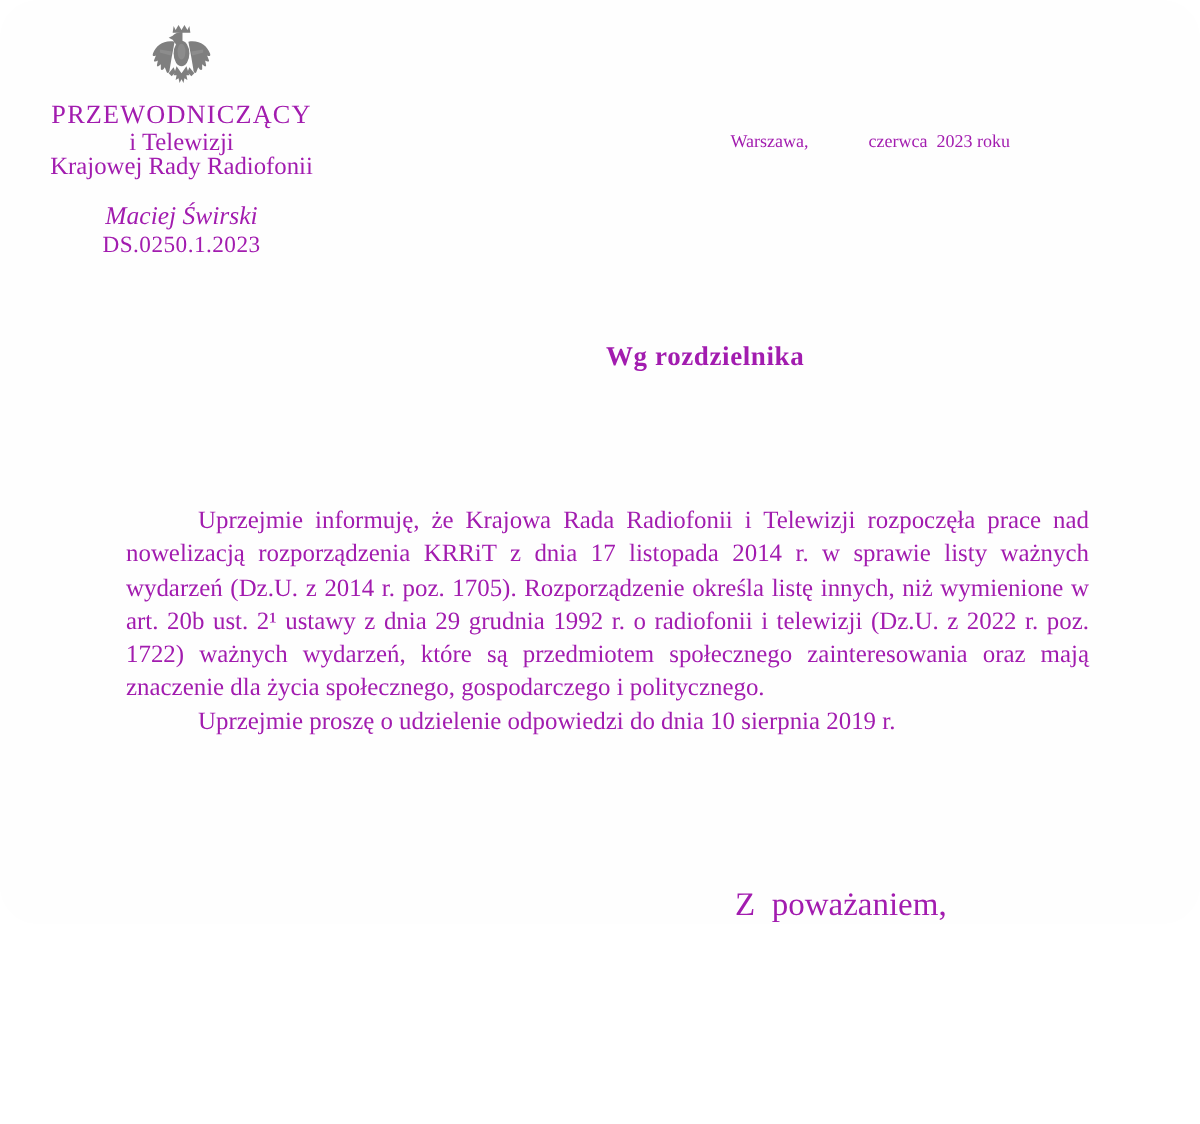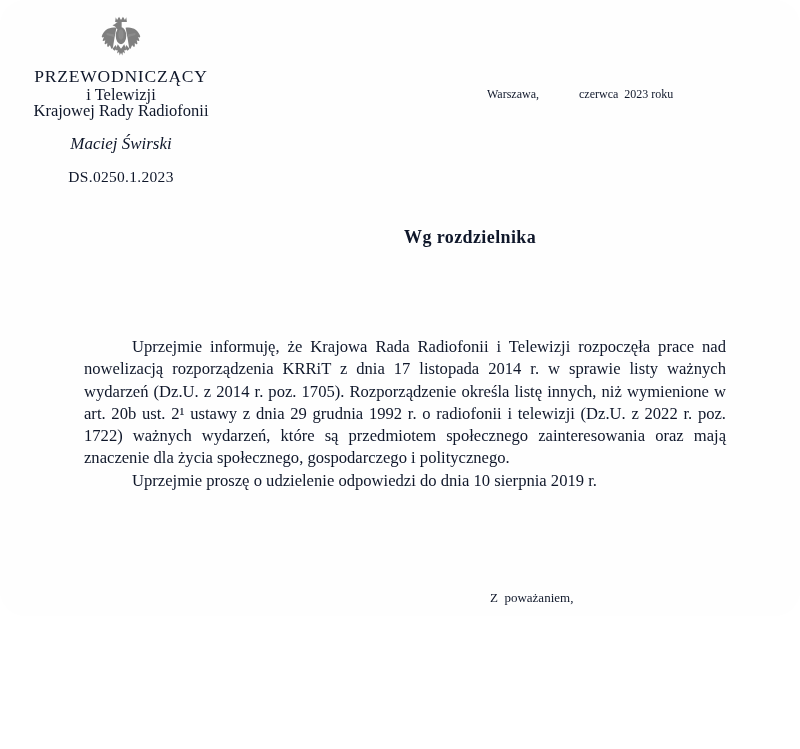--- a/index.html
+++ b/index.html
@@ -1,42 +1,42 @@
 <!DOCTYPE html>
 <html lang="pl"><head>
 <meta charset="utf-8">
 <style>
   html,body{margin:0;padding:0;background:#ffffff;}
   .page{
     position:relative;
     width:800px;height:616px;
     background:#fefefe;
     font-family:"Liberation Serif","DejaVu Serif",serif;
-    color:#0f172a;
+    color:#a21caf;
     overflow:hidden;
     border-radius:25px;
   }
   
   .letterhead{position:absolute;top:13px;left:10px;width:222px;text-align:center;}
   .emblem{display:block;margin:0 auto;width:42px;height:48px;}
   .lh-title{margin-top:5px;font-size:17.5px;letter-spacing:0.8px;white-space:nowrap;}
   .lh-org{font-size:16.5px;line-height:16px;}
   .lh-name{margin-top:15px;font-size:17px;font-style:italic;}
-  .lh-ref{margin-top:14px;font-size:15.5px;letter-spacing:0.3px;}
+  .lh-ref{margin-top:1px;font-size:15.5px;letter-spacing:0.3px;}
   
   .dateline{position:absolute;top:87px;left:487px;font-size:12px;white-space:nowrap;}
   .dateline .gap{display:inline-block;width:40px;}
   
   .distribution{position:absolute;top:227px;left:404px;font-weight:700;font-size:18px;letter-spacing:0.4px;}
   
   .body-block{position:absolute;top:336px;left:84px;width:642px;font-size:16.6px;line-height:22.3px;}
   .salutation{font-weight:700;font-size:17px;margin:0 0 17px 0;}
   .body-block p{margin:0;text-indent:48px;text-align:justify;}
   
-  .valediction{position:absolute;top:590px;left:490px;font-size:13px;white-space:nowrap;}
+  .valediction{position:absolute;top:590px;left:490px;font-size:22px;white-space:nowrap;}
   .signature{position:absolute;top:679px;left:390px;width:300px;text-align:center;font-size:16.6px;}
   .sig-note{font-style:italic;margin-top:3px;font-size:16.8px;white-space:nowrap;}
 </style>
 </head>
 <body>
 
 <div class="page">
 
   <div class="letterhead">
     <svg class="emblem" viewBox="0 0 64 72" aria-hidden="true">

